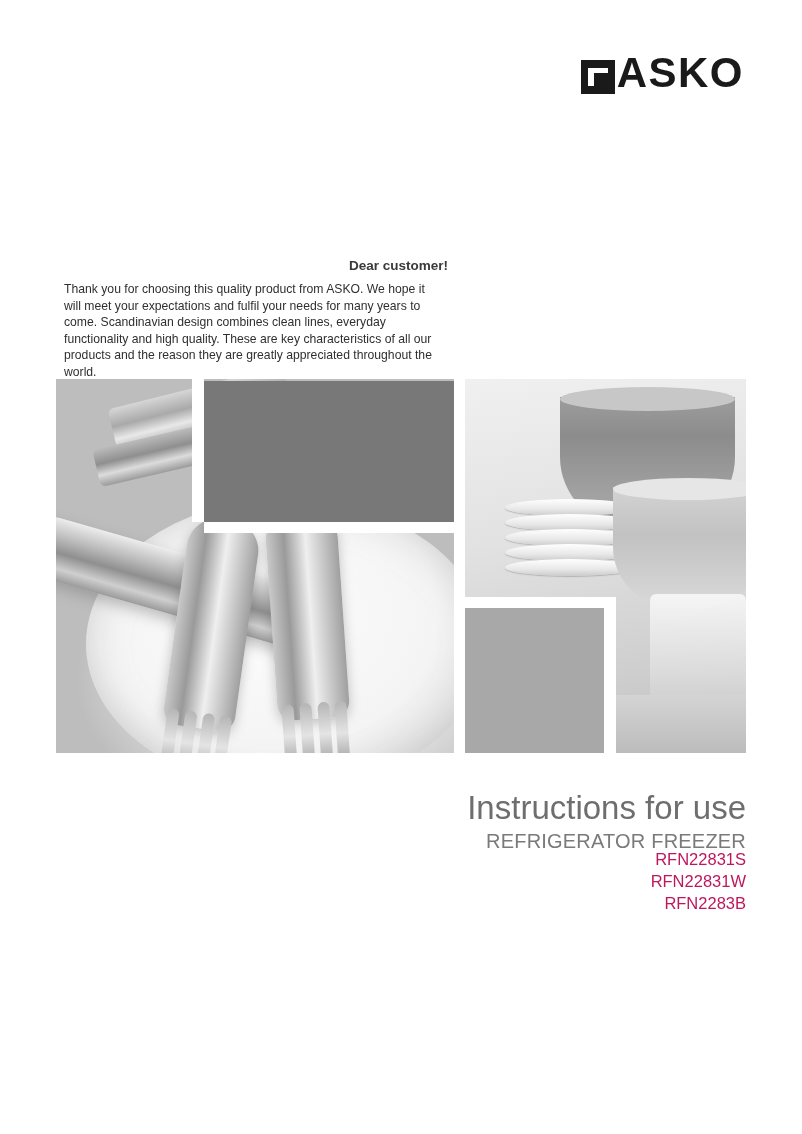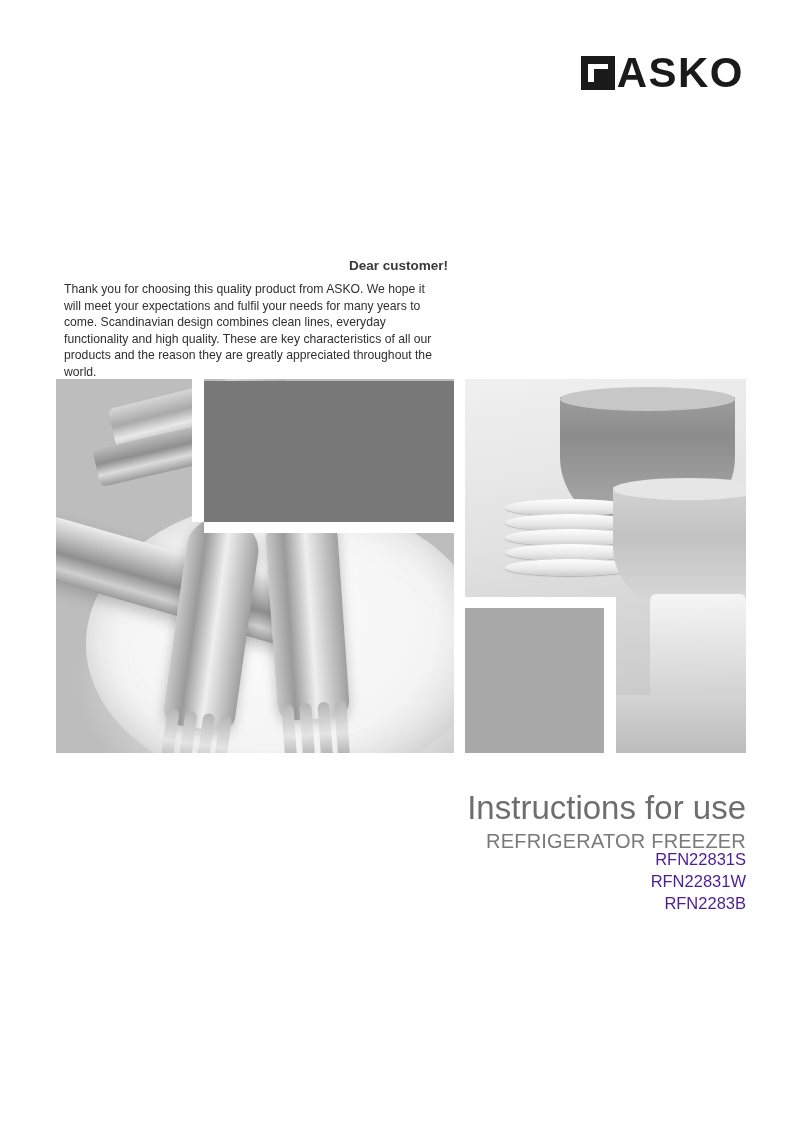--- a/index.html
+++ b/index.html
@@ -18,21 +18,21 @@
     background: #ffffff;
     overflow: hidden;
   }
 
   
   .logo {
     position: absolute;
     top: 52px;
     right: 58px;
     display: flex;
-    align-items: center;
+    align-items: flex-end;
     gap: 2px;
   }
   .logo-mark {
     width: 34px;
     height: 34px;
     background: #1a1a1a;
     position: relative;
     flex: 0 0 auto;
   }
   .logo-mark::before {
@@ -338,21 +338,21 @@
     position: absolute;
     right: 56px;
     top: 848px;
     text-align: right;
     list-style: none;
     margin: 0;
     padding: 0;
   }
   .model-list li {
     font-size: 16.5px;
-    color: #4c1d95;
+    color: #be185d;
     line-height: 22px;
   }
 </style>
 </head>
 <body>
 
 <div class="page">
 
   <div class="logo">
     <div class="logo-mark"></div>

